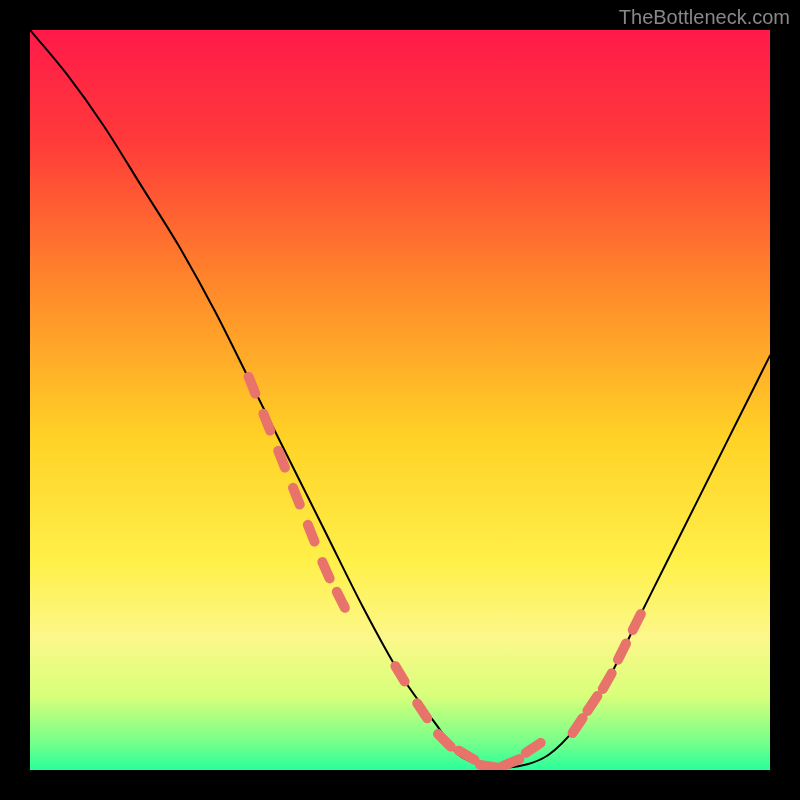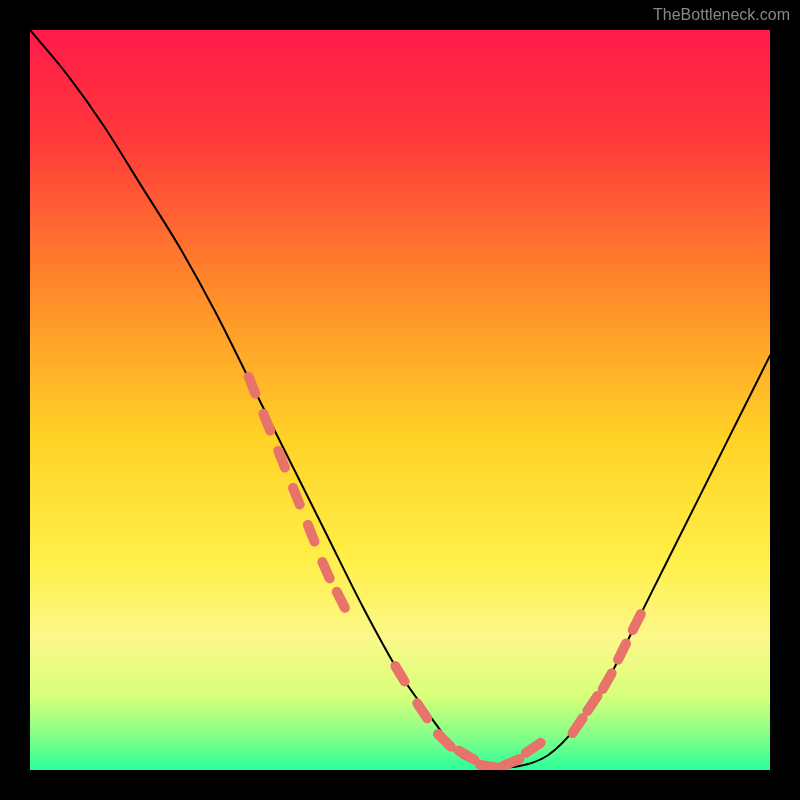--- a/index.html
+++ b/index.html
@@ -1,17 +1,17 @@
 <!DOCTYPE html>
 <html><head>
 <meta charset="utf-8">
 <style>
   * { margin: 0; padding: 0; box-sizing: border-box; }
   body { width: 800px; height: 800px; background: #000; position: relative; font-family: Arial, sans-serif; }
-  .watermark { position: absolute; top: 6px; right: 10px; color: #888; font-size: 16px; font-weight: 500; z-index: 10; }
+  .watermark { position: absolute; top: 6px; right: 10px; color: #888; font-size: 20px; font-weight: 500; z-index: 10; }
   .plot-area { position: absolute; left: 30px; top: 30px; width: 740px; height: 740px; }
   .gradient-bg { position: absolute; left: 0; top: 0; width: 100%; height: 100%; }
   svg.curve { position: absolute; left: 0; top: 0; width: 100%; height: 100%; }
 </style>
 </head>
 <body>
 
 <div class="watermark">TheBottleneck.com</div>
 
 <div class="plot-area">

